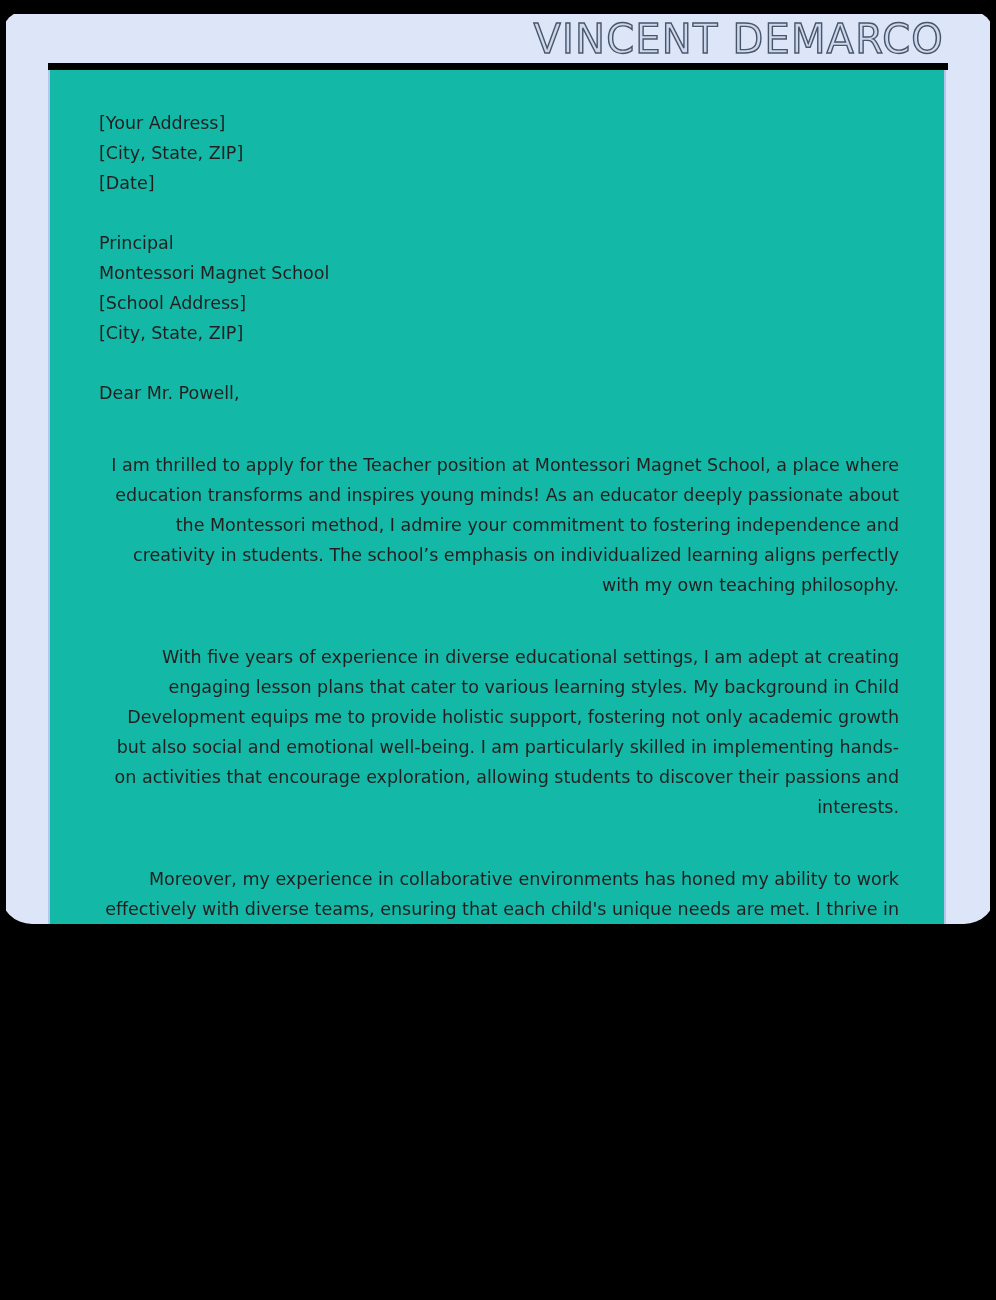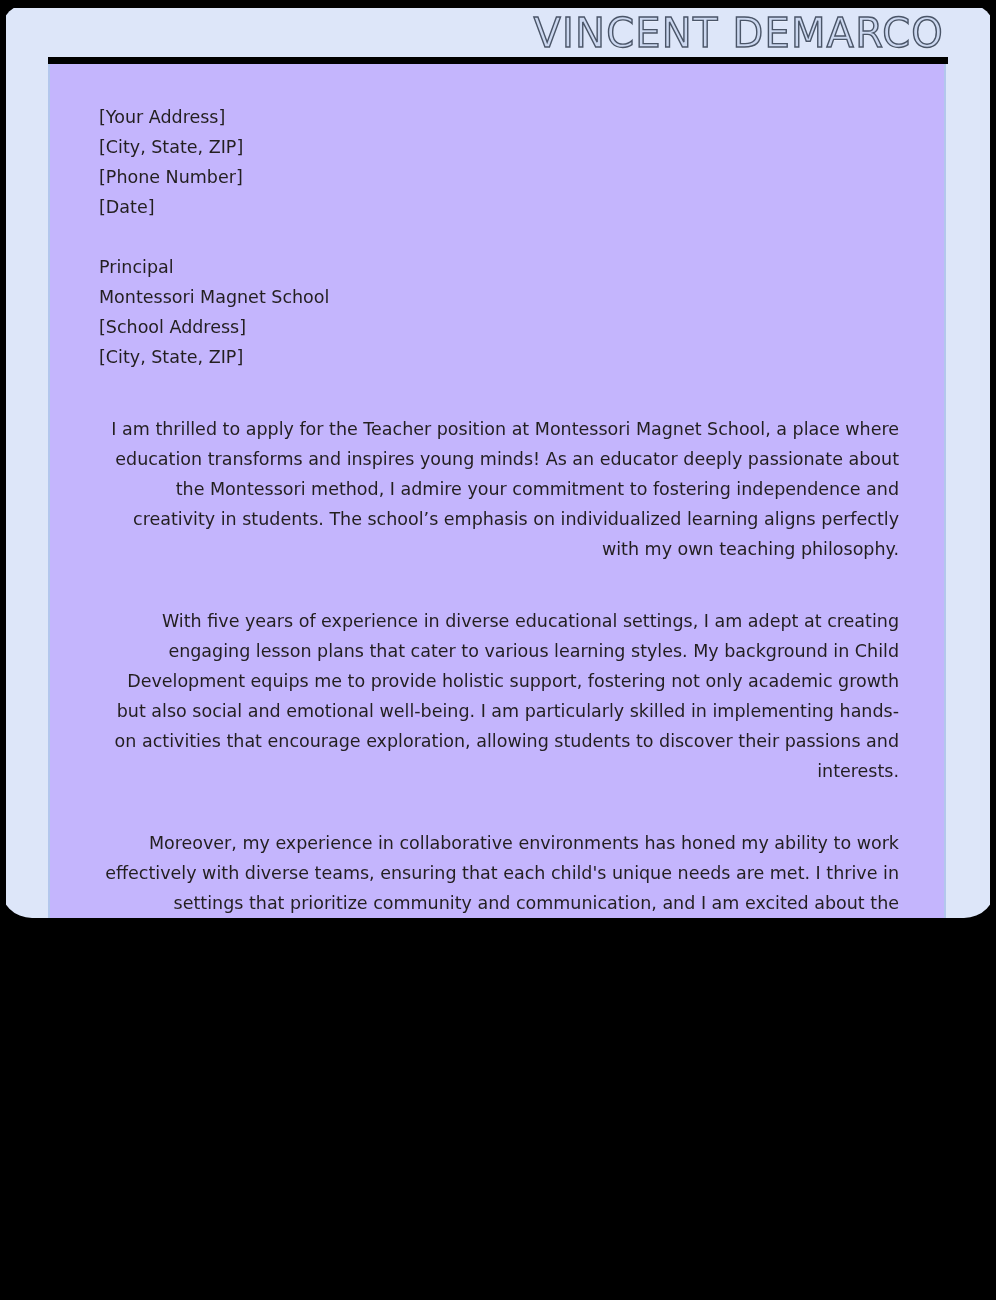--- a/index.html
+++ b/index.html
@@ -12,21 +12,21 @@
 
   body {
     background: #000000;
     font-family: "DejaVu Sans", sans-serif;
   }
 
   
   #page-frame {
     position: absolute;
     left: 0;
-    top: 2px;
+    top: 8px;
     width: 996px;
     height: 916px;
     background: #000000;
     overflow: hidden;
     border-radius: 32px;
   }
 
   
   #blue-band {
     position: absolute;
@@ -72,21 +72,21 @@
     background: #000000;
   }
 
   
   #letter-sheet {
     position: absolute;
     left: 48px;
     top: 62px;
     width: 898px;
     height: 1201px;
-    background: #c4b5fd;
+    background: #14b8a6;
     border-left: 2px solid #b3c7ed;
     border-right: 2px solid #b3c7ed;
     border-bottom: 2px solid #b3c7ed;
     overflow: hidden;
   }
 
   #letter-body {
     position: absolute;
     left: 49px;
     top: 38px;
@@ -169,31 +169,31 @@
 
   <div id="top-rule"></div>
 
   <div id="letter-sheet">
 
     <div id="letter-body">
 
       <div class="addr-block">
         <div class="letter-line">[Your Address]</div>
         <div class="letter-line">[City, State, ZIP]</div>
-        <div class="letter-line">[Phone Number]</div>
         <div class="letter-line">[Date]</div>
       </div>
 
       <div class="addr-block">
         <div class="letter-line">Principal</div>
         <div class="letter-line">Montessori Magnet School</div>
         <div class="letter-line">[School Address]</div>
         <div class="letter-line">[City, State, ZIP]</div>
       </div>
 
+      <div class="letter-line salutation">Dear Mr. Powell,</div>
 
       <p class="letter-para">I am thrilled to apply for the Teacher position at Montessori Magnet School, a place where education transforms and inspires young minds! As an educator deeply passionate about the Montessori method, I admire your commitment to fostering independence and creativity in students. The school’s emphasis on individualized learning aligns perfectly with my own teaching philosophy.</p>
       <p class="letter-para">With five years of experience in diverse educational settings, I am adept at creating engaging lesson plans that cater to various learning styles. My background in Child Development equips me to provide holistic support, fostering not only academic growth but also social and emotional well-being. I am particularly skilled in implementing hands-on activities that encourage exploration, allowing students to discover their passions and interests.</p>
       <p class="letter-para">Moreover, my experience in collaborative environments has honed my ability to work effectively with diverse teams, ensuring that each child's unique needs are met. I thrive in settings that prioritize community and communication, and I am excited about the prospect of contributing to the vibrant culture at Montessori Magnet School.</p>
 
       <div class="letter-line closing">Warmest regards,</div>
       <div class="letter-line signature">Vincent DeMarco</div>
 
     </div>
 

